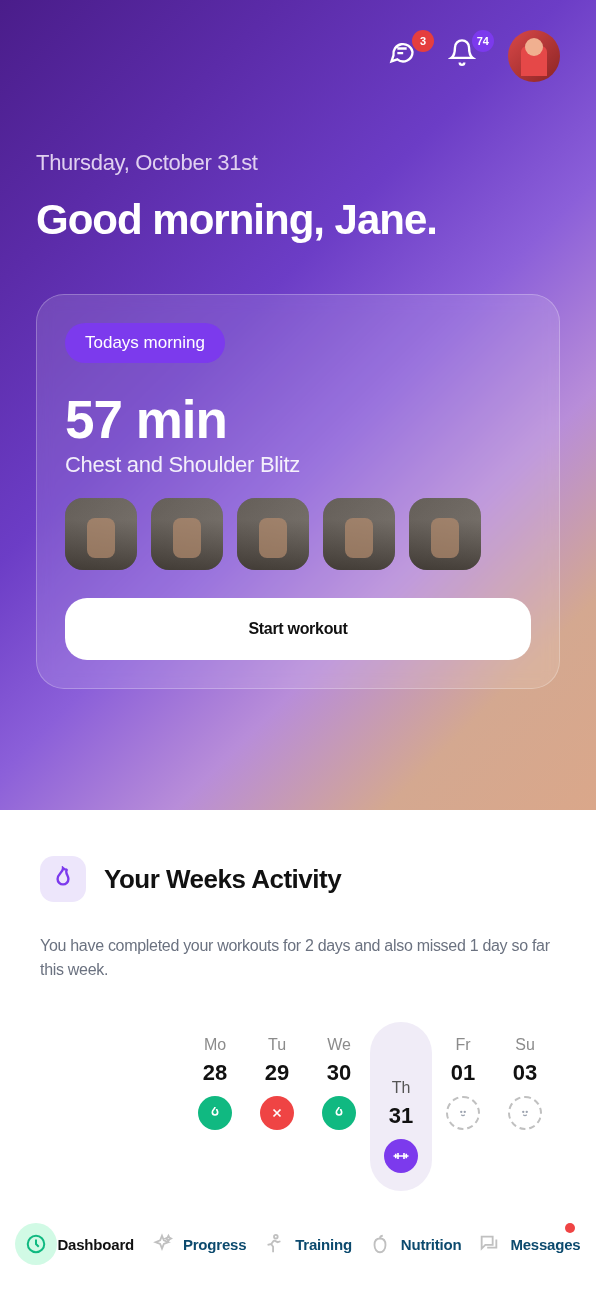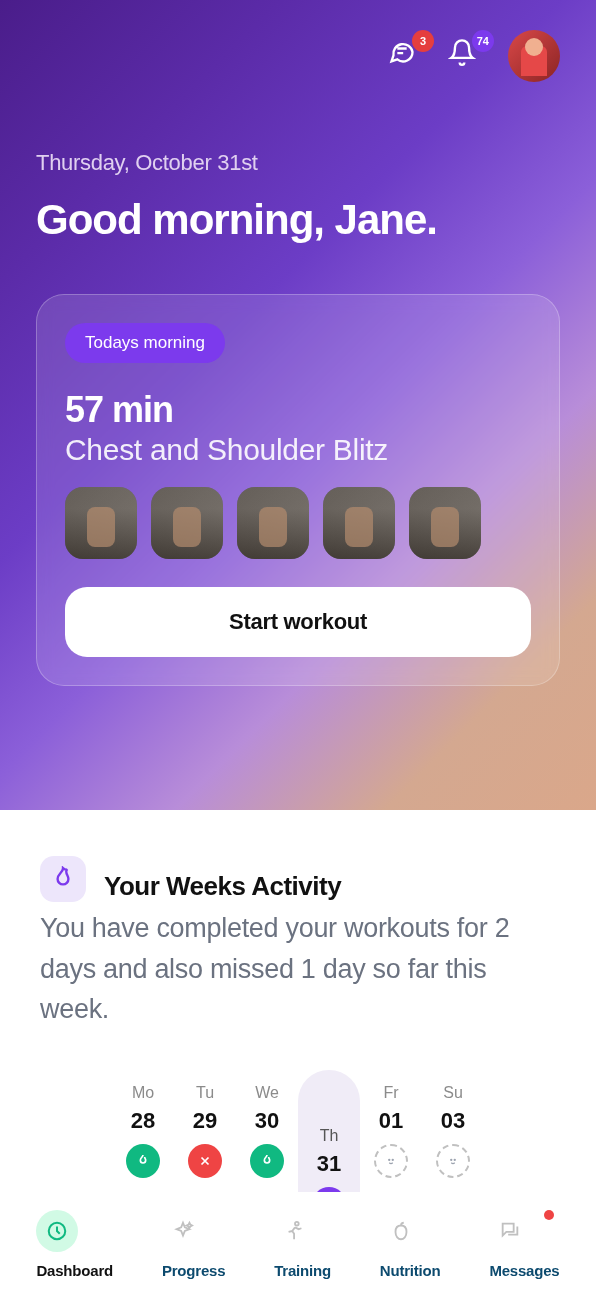--- a/index.html
+++ b/index.html
@@ -26,51 +26,51 @@
 
 .card {
   margin-top: 50px;
   background: rgba(255,255,255,0.12);
   border: 1px solid rgba(255,255,255,0.25);
   border-radius: 28px;
   padding: 28px;
   backdrop-filter: blur(8px);
 }
 .pill { display: inline-block; background: #7c3aed; color: #fff; font-size: 17px; font-weight: 500; padding: 10px 20px; border-radius: 999px; }
-.duration { color: #fff; font-size: 36px; font-weight: 700; margin-top: 26px; letter-spacing: -1px; }
-.workout-name { color: rgba(255,255,255,0.9); font-size: 30px; margin-top: 2px; letter-spacing: -0.3px; }
+.duration { color: #fff; font-size: 53px; font-weight: 700; margin-top: 26px; letter-spacing: -1px; }
+.workout-name { color: rgba(255,255,255,0.9); font-size: 22px; margin-top: 2px; letter-spacing: -0.3px; }
 .thumbs { display: flex; gap: 14px; margin-top: 20px; }
 .thumb { width: 72px; height: 72px; border-radius: 18px; background: linear-gradient(135deg, #3a3a3a, #5a5a5a); position: relative; overflow: hidden; }
 .thumb::before { content: ''; position: absolute; inset: 0; background: linear-gradient(180deg, rgba(200,180,160,0.3) 30%, rgba(60,50,40,0.6)); }
 .thumb::after { content: ''; position: absolute; top: 20px; left: 50%; transform: translateX(-50%); width: 28px; height: 40px; background: rgba(180,140,110,0.7); border-radius: 8px; }
-.start-btn { display: block; width: 100%; background: #fff; color: #111; font-size: 22px; font-weight: 600; padding: 22px; border-radius: 22px; border: none; margin-top: 28px; cursor: pointer; letter-spacing: -0.3px; }
+.start-btn { display: block; width: 100%; background: #fff; color: #111; font-size: 16px; font-weight: 600; padding: 22px; border-radius: 22px; border: none; margin-top: 28px; cursor: pointer; letter-spacing: -0.3px; }
 
 .section { padding: 46px 40px 20px; }
-.section-head { display: flex; align-items: flex-end; gap: 18px; }
+.section-head { display: flex; align-items: center; gap: 18px; }
 .icon-square { width: 46px; height: 46px; border-radius: 14px; background: #ede6fb; display: flex; align-items: center; justify-content: center; }
 .section-title { font-size: 26px; font-weight: 700; color: #111; letter-spacing: -0.5px; }
-.section-desc { color: #6b7280; font-size: 27px; line-height: 1.5; margin-top: 6px; letter-spacing: -0.3px; }
-
-.week { display: flex; justify-content: center; margin-top: 40px; }
+.section-desc { color: #6b7280; font-size: 16px; line-height: 1.5; margin-top: 32px; letter-spacing: -0.3px; }
+
+.week { display: flex; justify-content: flex-end; margin-top: 40px; }
 .day { display: flex; flex-direction: column; align-items: center; gap: 6px; padding: 14px 6px 18px; border-radius: 999px; width: 62px; }
 .day.current { background: #f0ecf7; }
 .day-abbr { font-size: 16px; color: #8b8b8b; }
 .day.current .day-abbr { color: #555; margin-top: 43px; }
 .day-num { font-size: 22px; font-weight: 700; color: #111; }
 .day-icon { width: 34px; height: 34px; border-radius: 50%; display: flex; align-items: center; justify-content: center; margin-top: 4px; }
 .di-fire { background: #10b981; }
 .di-x { background: #ef4444; }
 .di-bar { background: #7c3aed; }
 .di-rest { background: transparent; border: 2px solid #c0c0c0; }
 .di-rest.dotted { border-style: dashed; }
 
 .divider { height: 1px; background: #e5e7eb; margin: 40px 40px 0; }
 
 .tabbar { position: absolute; bottom: 0; left: 0; right: 0; height: 104px; background: #fff; display: flex; justify-content: space-around; align-items: center; padding: 0 12px; }
-.tab { display: flex; flex-direction: column; align-items: flex-start; gap: 10px; cursor: pointer; position: relative; }
+.tab { display: flex; flex-direction: row; align-items: center; gap: 0; cursor: pointer; position: relative; }
 .tab-icon { width: 42px; height: 42px; border-radius: 50%; display: flex; align-items: center; justify-content: center; }
 .tab.active .tab-icon { background: #d1fae5; }
 .tab-label { font-size: 15px; font-weight: 600; color: #0c4a6e; letter-spacing: -0.2px; }
 .tab.active .tab-label { color: #111; }
 .tab .dot { position: absolute; top: 0; right: 6px; width: 10px; height: 10px; border-radius: 50%; background: #ef4444; }
 
 svg { display: block; }
 </style>
 </head>
 <body>

